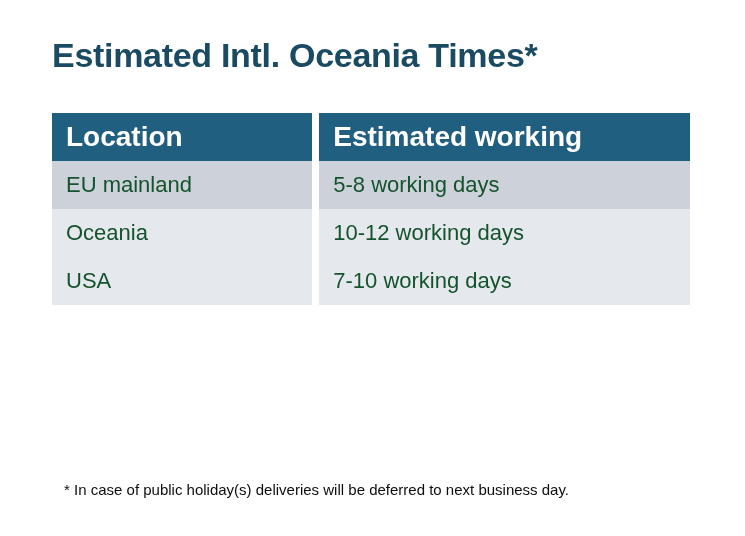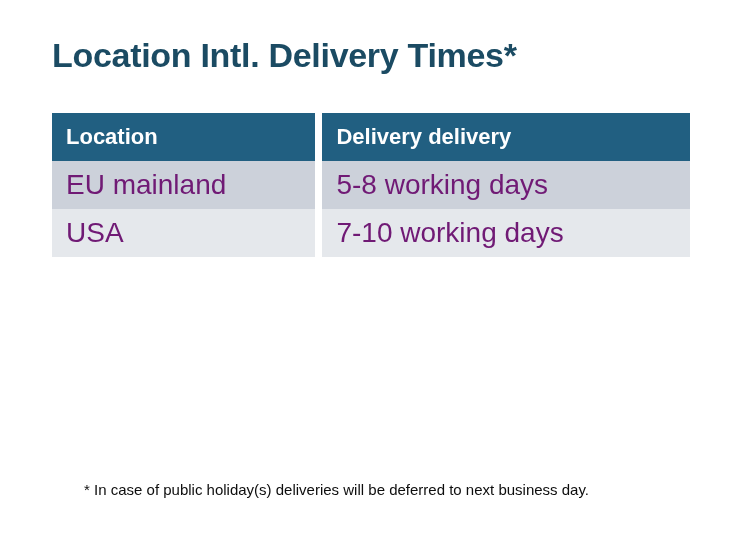--- a/index.html
+++ b/index.html
@@ -43,79 +43,82 @@
 
   .delivery-table tr {
     height: 48px;
   }
 
   .delivery-table th,
   .delivery-table td {
     padding: 0 0 0 14px;
     text-align: left;
     vertical-align: middle;
-    font-size: 28px;
+    font-size: 22px;
     font-weight: normal;
-    color: #701a75;
+    color: #14532d;
     line-height: 1.1;
     white-space: nowrap;
   }
 
   .col-location  { width: 261px; }
   .col-delivery  { width: 370px; }
 
   
   .delivery-table th.col-location,
   .delivery-table td.col-location {
     border-right: 7px solid #ffffff;
   }
 
   .delivery-table thead th {
     background: #215f81;
     color: #ffffff;
     font-weight: bold;
-    font-size: 22px;
+    font-size: 28px;
   }
 
   .delivery-table tbody tr.row-odd td {
     background: #ccd1da;
   }
 
   .delivery-table tbody tr.row-even td {
     background: #e5e8ec;
   }
 
   .footnote {
     position: absolute;
     left: 64px;
     top: 481px;
     font-size: 15px;
     color: #0d0d0d;
     white-space: nowrap;
-    margin-left: 20px;
   }
 </style>
 </head>
 <body>
 
 <div class="page">
 
-  <div class="page-title">Location Intl. Delivery Times*</div>
+  <div class="page-title">Estimated Intl. Oceania Times*</div>
 
   <table class="delivery-table">
     <thead>
       <tr>
         <th class="col-location">Location</th>
-        <th class="col-delivery">Delivery delivery</th>
+        <th class="col-delivery">Estimated working</th>
       </tr>
     </thead>
     <tbody>
       <tr class="row-odd">
         <td class="col-location">EU mainland</td>
         <td class="col-delivery">5-8 working days</td>
+      </tr>
+      <tr class="row-even">
+        <td class="col-location">Oceania</td>
+        <td class="col-delivery">10-12 working days</td>
       </tr>
       <tr class="row-even">
         <td class="col-location">USA</td>
         <td class="col-delivery">7-10 working days</td>
       </tr>
     </tbody>
   </table>
 
   <div class="footnote">* In case of public holiday(s) deliveries will be deferred to next business day.</div>
 

